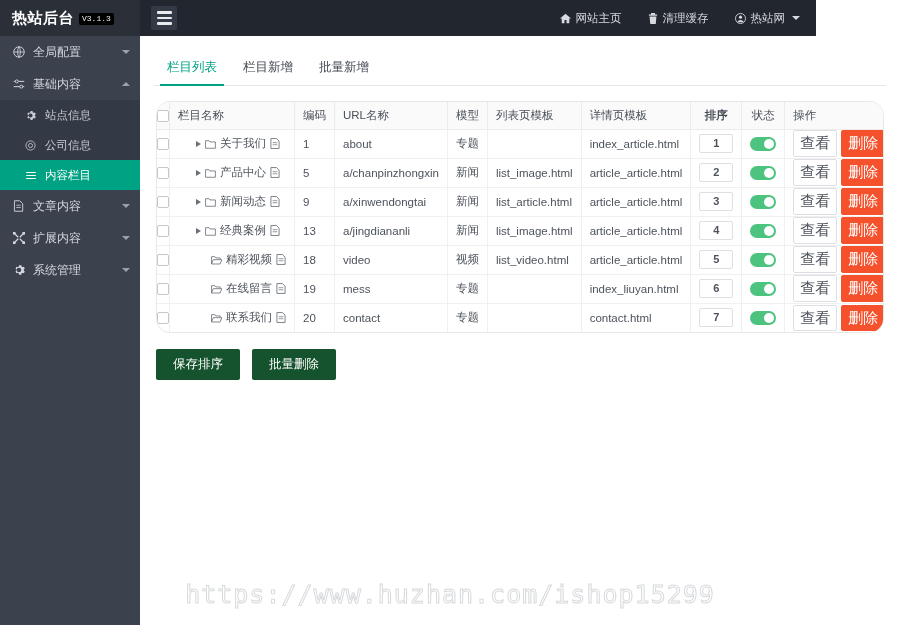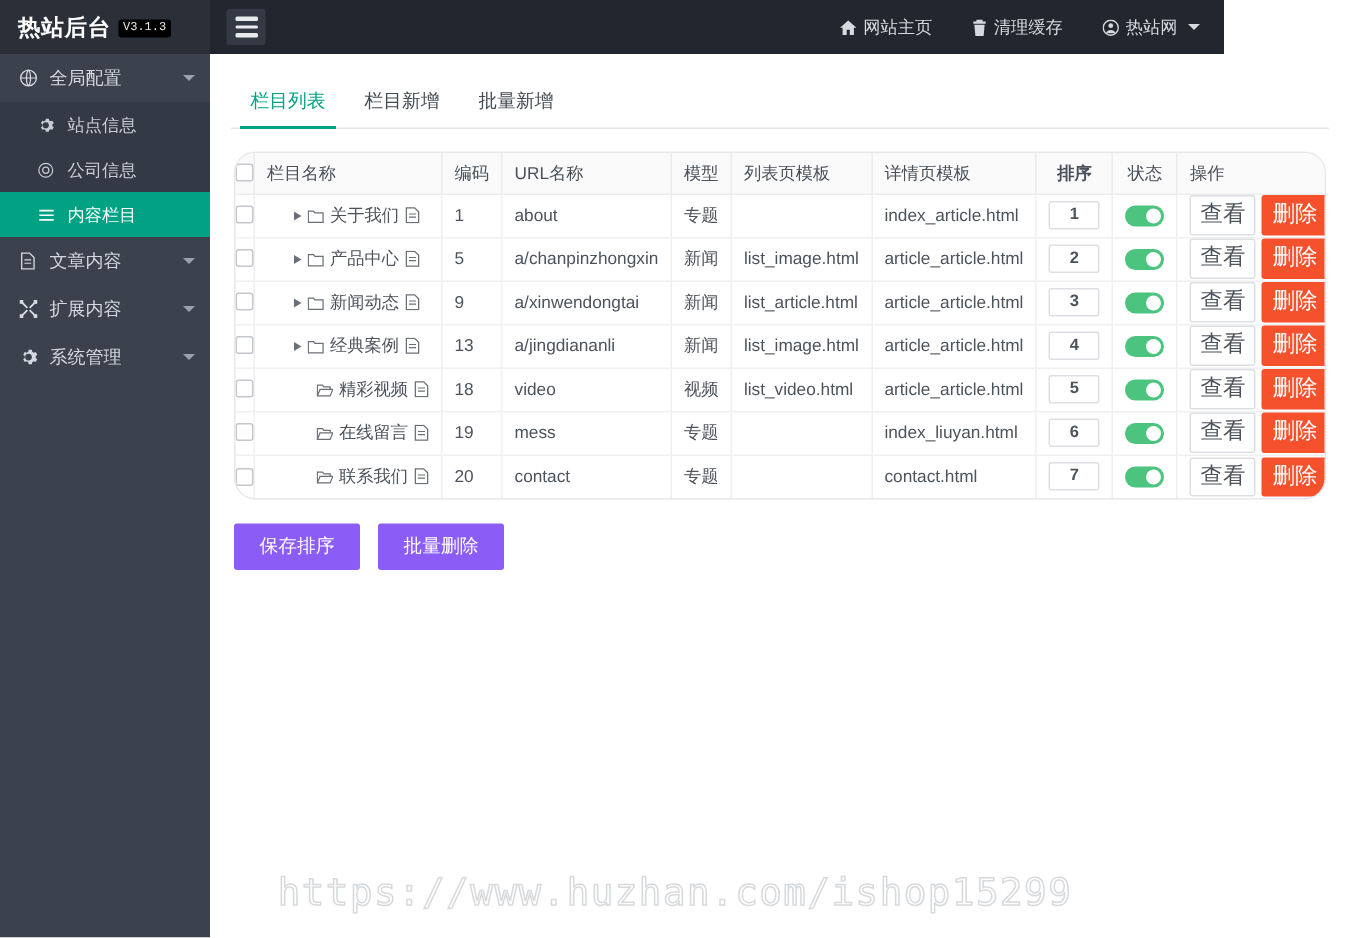--- a/index.html
+++ b/index.html
@@ -141,21 +141,21 @@
   .btn-mini {
     font-size: 15px; padding: 2px 6px; border-radius: 2px; cursor: pointer;
     line-height: 1.35; white-space: nowrap;
   }
   .btn-view { background: #ffffff; border: 1px solid #dcdfe3; color: #4d535c; }
   .btn-del  { background: #f4512c; color: #ffffff; border: 1px solid #f4512c; }
   .btn-edit { background: #00a284; color: #ffffff; border: 1px solid #00a284; }
 
   .footer-btns { margin: 16px 16px 0 16px; display: flex; gap: 12px; }
   .btn-main {
-    background: #8b5cf6; color: #ffffff; font-size: 12.5px;
+    background: #14532d; color: #ffffff; font-size: 12.5px;
     padding: 7px 17px; border-radius: 2px; cursor: pointer; border: none;
     font-family: "Liberation Sans", sans-serif;
   }
 
   
   .watermark {
     position: absolute; left: 0; right: 0; bottom: 16px; text-align: center;
     font-family: "DejaVu Sans Mono", monospace; font-size: 25px;
     letter-spacing: 1px; color: transparent;
     -webkit-text-stroke: 1px #d7dadd; text-stroke: 1px #d7dadd;
@@ -214,20 +214,31 @@
       <span class="gicon">
         <svg width="12" height="12" viewBox="0 0 16 16">
             <circle cx="8" cy="8" r="7" fill="none" stroke="#d5d8de" stroke-width="1.2"></circle>
             <path d="M1 8h14M8 1c2.4 2.2 2.4 11.8 0 14M8 1C5.6 3.2 5.6 12.8 8 15" fill="none" stroke="#d5d8de" stroke-width="1.1"></path>
           </svg>
       </span>
       <span class="glabel">全局配置</span>
       <span class="arrow down"></span>
     </div>
 
+    <div class="nav-group-head">
+      <span class="gicon">
+        <svg width="12" height="12" viewBox="0 0 16 16">
+            <path d="M1 4.5h14M1 11.5h14" stroke="#d5d8de" stroke-width="1.3"></path>
+            <circle cx="5" cy="4.5" r="2" fill="#3b414d" stroke="#d5d8de" stroke-width="1.2"></circle>
+            <circle cx="11" cy="11.5" r="2" fill="#3b414d" stroke="#d5d8de" stroke-width="1.2"></circle>
+          </svg>
+      </span>
+      <span class="glabel">基础内容</span>
+      <span class="arrow up"></span>
+    </div>
 
     <div class="subnav">
       <div class="subitem">
         <span class="sicon">
           <svg width="11" height="11" viewBox="0 0 16 16">
               <path fill="#c9ccd3" d="M8 5a3 3 0 100 6 3 3 0 000-6zm6.4 3.9l1.4 1.1-1.4 2.4-1.7-.6a6 6 0 01-1.4.8l-.3 1.8H8.1l-.3-1.8a6 6 0 01-1.4-.8l-1.7.6L3.3 10l1.4-1.1a6 6 0 010-1.8L3.3 6l1.4-2.4 1.7.6a6 6 0 011.4-.8L8.1 1.6h2.9l.3 1.8c.5.2 1 .5 1.4.8l1.7-.6L15.8 6l-1.4 1.1a6 6 0 010 1.8z"></path>
             </svg>
         </span>
         <span>站点信息</span>
       </div>

